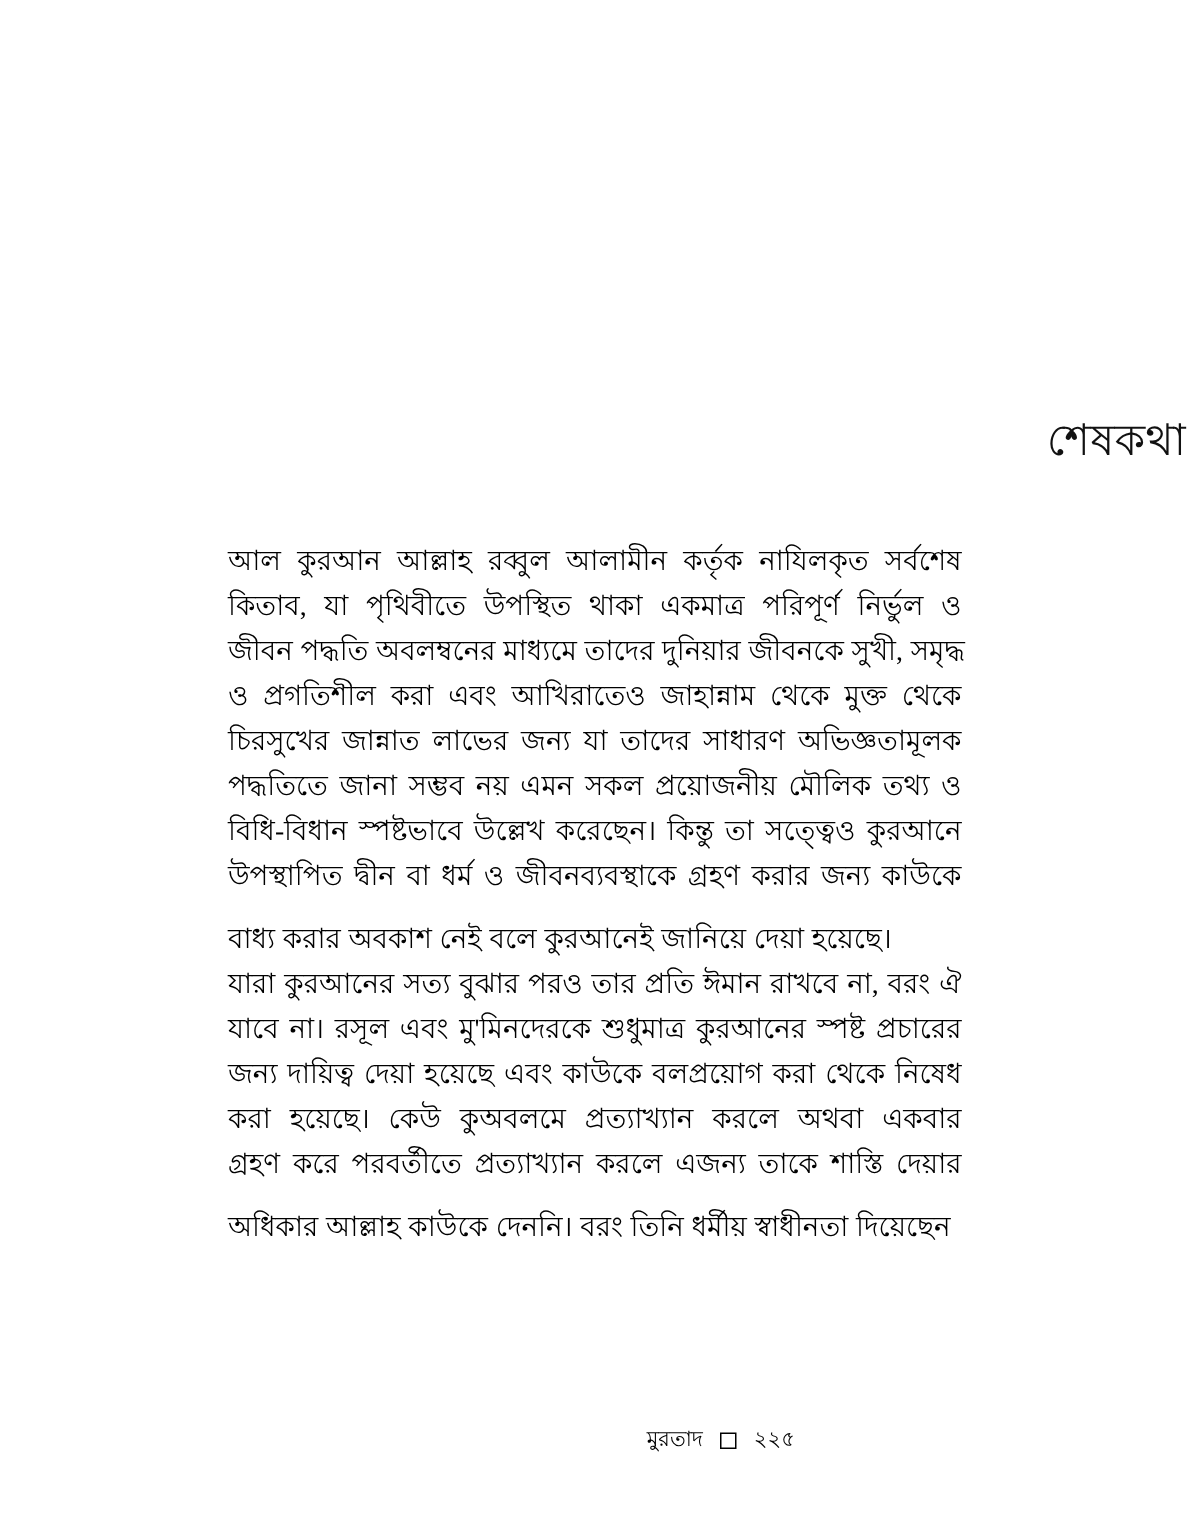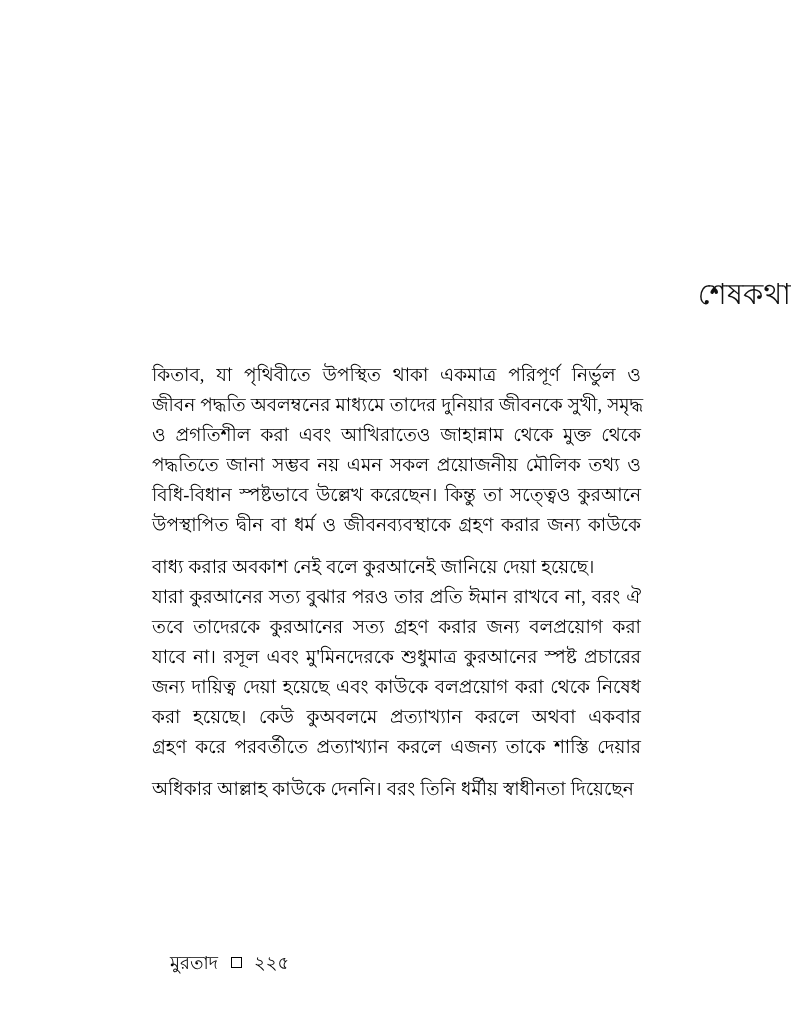--- a/index.html
+++ b/index.html
@@ -64,22 +64,22 @@
     text-align-last: left;
     margin-top: 12px;
   }
 
   
   .footer {
     position: absolute;
     top: 948px;
     left: 0;
     width: 791px;
-    text-align: left;
-    font-size: 18px;
+    text-align: center;
+    font-size: 14px;
     line-height: 26px;
     color: #000000;
   }
   .footer-inner {
     display: inline-block;
     margin-left: 170px;
     white-space: nowrap;
   }
   .footer-sep {
     display: inline-block;
@@ -97,29 +97,30 @@
 </style>
 </head>
 <body>
 
 <div class="page">
 
   <h1 class="chapter-title">শেষকথা</h1>
 
   <div class="body-block">
     <p class="body-para">
+      <span class="line">আল কুরআন আল্লাহ রব্বুল আলামীন কর্তৃক নাযিলকৃত সর্বশেষ</span>
       <span class="line">কিতাব, যা পৃথিবীতে উপস্থিত থাকা একমাত্র পরিপূর্ণ নির্ভুল ও</span>
       <span class="line">জীবন পদ্ধতি অবলম্বনের মাধ্যমে তাদের দুনিয়ার জীবনকে সুখী, সমৃদ্ধ</span>
       <span class="line">ও প্রগতিশীল করা এবং আখিরাতেও জাহান্নাম থেকে মুক্ত থেকে</span>
+      <span class="line">চিরসুখের জান্নাত লাভের জন্য যা তাদের সাধারণ অভিজ্ঞতামূলক</span>
       <span class="line">পদ্ধতিতে জানা সম্ভব নয় এমন সকল প্রয়োজনীয় মৌলিক তথ্য ও</span>
       <span class="line">বিধি-বিধান স্পষ্টভাবে উল্লেখ করেছেন। কিন্তু তা সত্ত্বেও কুরআনে</span>
       <span class="line">উপস্থাপিত দ্বীন বা ধর্ম ও জীবনব্যবস্থাকে গ্রহণ করার জন্য কাউকে</span>
       <span class="line last">বাধ্য করার অবকাশ নেই বলে কুরআনেই জানিয়ে দেয়া হয়েছে।</span>
       <span class="line">যারা কুরআনের সত্য বুঝার পরও তার প্রতি ঈমান রাখবে না, বরং ঐ</span>
-      <span class="line">তবে তাদেরকে কুরআনের সত্য গ্রহণ করার জন্য বলপ্রয়োগ করা</span>
       <span class="line">যাবে না। রসূল এবং মু'মিনদেরকে শুধুমাত্র কুরআনের স্পষ্ট প্রচারের</span>
       <span class="line">জন্য দায়িত্ব দেয়া হয়েছে এবং কাউকে বলপ্রয়োগ করা থেকে নিষেধ</span>
       <span class="line">করা হয়েছে। কেউ কুঅবলমে প্রত্যাখ্যান করলে অথবা একবার</span>
       <span class="line">গ্রহণ করে পরবর্তীতে প্রত্যাখ্যান করলে এজন্য তাকে শাস্তি দেয়ার</span>
       <span class="line last">অধিকার আল্লাহ কাউকে দেননি। বরং তিনি ধর্মীয় স্বাধীনতা দিয়েছেন</span>
     </p>
   </div>
 
   <div class="footer">
     <span class="footer-inner">

